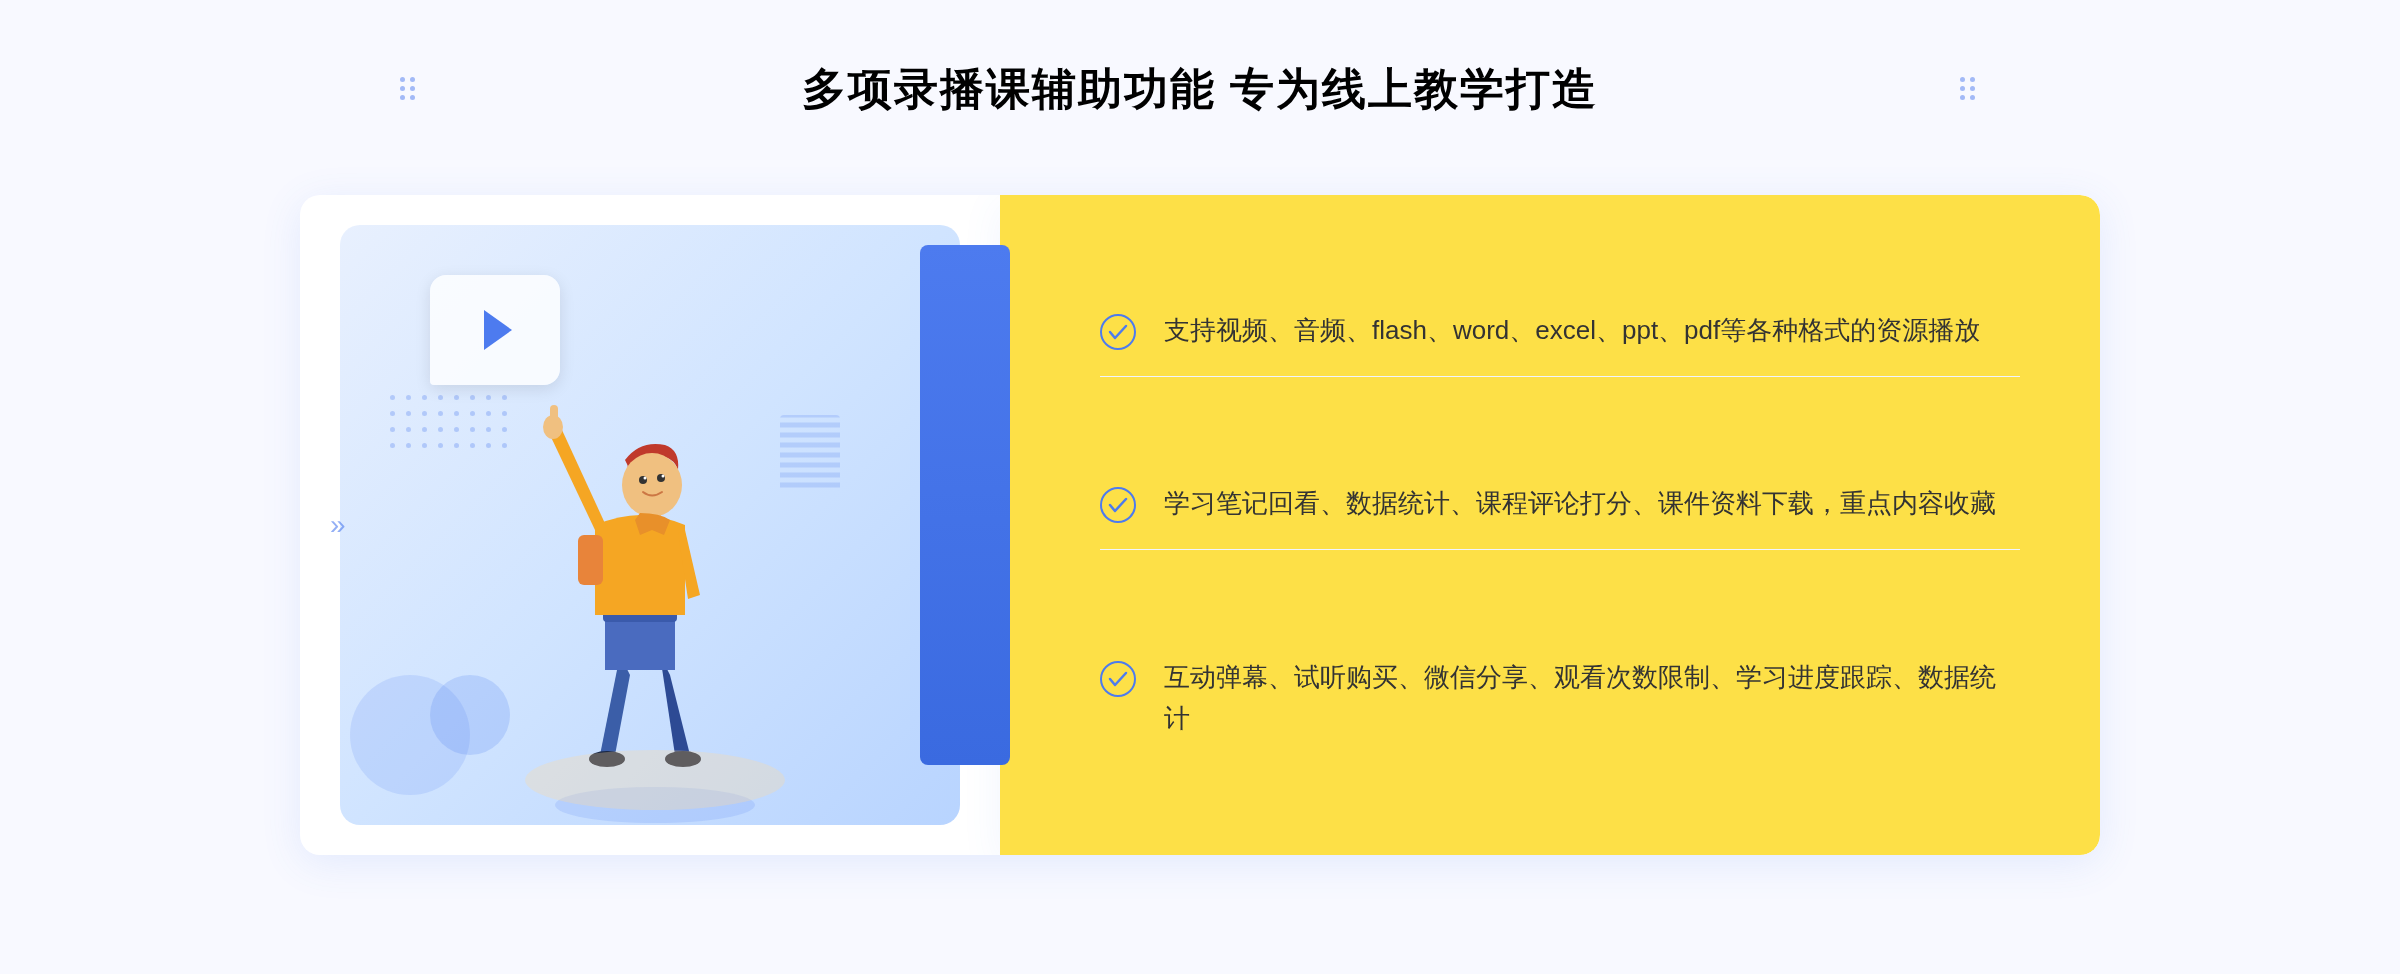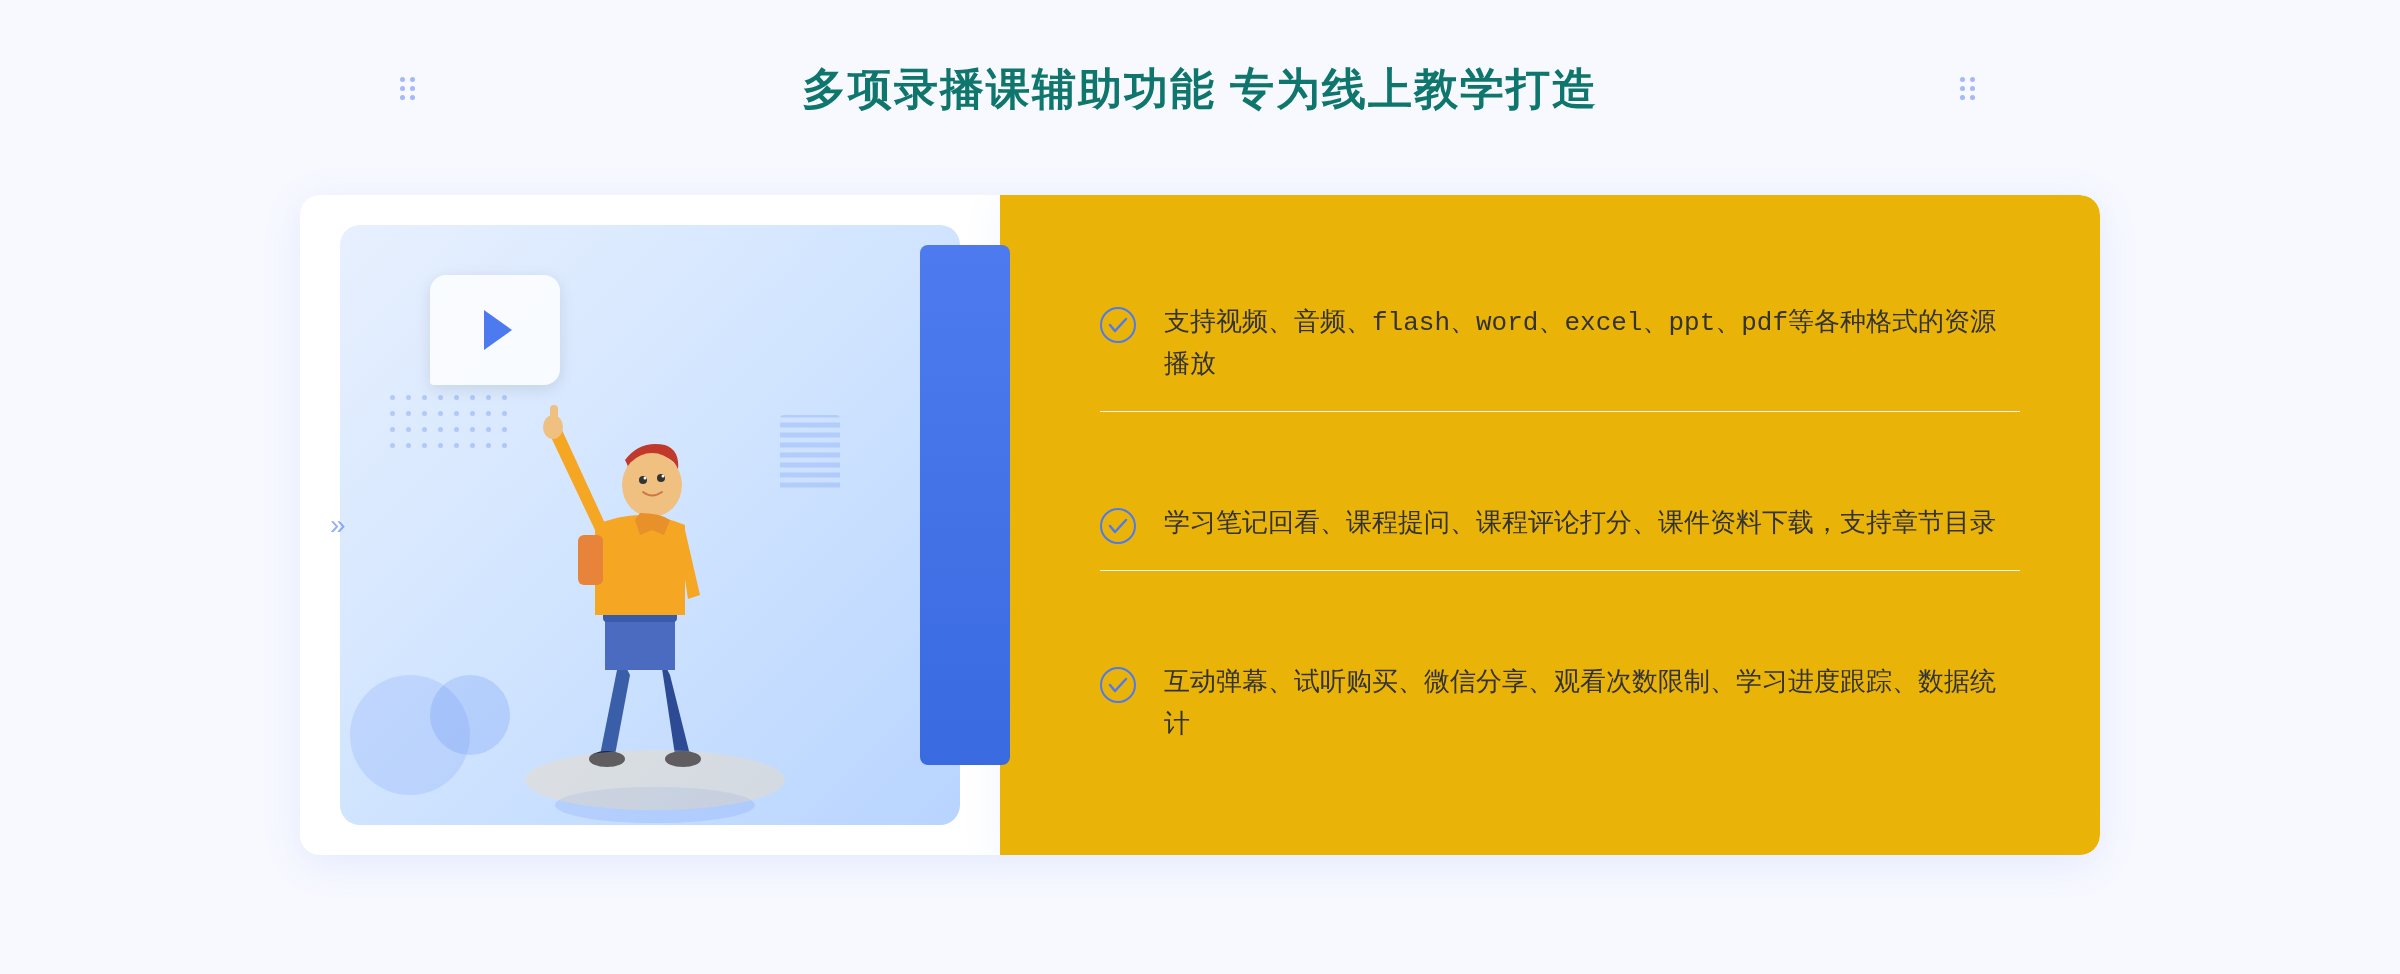--- a/index.html
+++ b/index.html
@@ -71,21 +71,21 @@
     .header-section {
       text-align: center;
       margin-bottom: 60px;
       position: relative;
       z-index: 2;
     }
 
     .main-title {
       font-size: 44px;
       font-weight: 600;
-      color: #0f766e;
+      color: #000000;
       letter-spacing: 2px;
       margin-bottom: 16px;
     }
 
     .sub-title {
       font-size: 22px;
       color: #888;
       font-weight: 400;
       letter-spacing: 1px;
     }
@@ -249,29 +249,28 @@
     .arrow-chevron {
       color: #4d7bef;
       font-size: 28px;
       opacity: 0.6;
       line-height: 1;
     }
 
     
     .right-panel {
       flex: 1;
-      background: #eab308;
+      background: #fde047;
       border-radius: 0 20px 20px 0;
       padding: 50px 80px 50px 100px;
       display: flex;
       flex-direction: column;
       justify-content: space-around;
       box-shadow: 0 10px 40px rgba(77,123,239,0.08);
       min-height: 660px;
-      font-family: Liberation Mono, monospace;
     }
 
     .feature-item {
       display: flex;
       align-items: flex-start;
       gap: 28px;
       padding: 24px 0;
       border-bottom: 1px solid #f0f4ff;
     }
 
@@ -465,21 +464,21 @@
           </svg>
           <span class="feature-text">支持视频、音频、flash、word、excel、ppt、pdf等各种格式的资源播放</span>
         </div>
 
 
         <div class="feature-item">
           <svg class="check-icon" viewBox="0 0 36 36" xmlns="http://www.w3.org/2000/svg">
             <circle cx="18" cy="18" r="17" fill="none" stroke="#4d7bef" stroke-width="2"></circle>
             <polyline points="10,18 15,24 26,12" fill="none" stroke="#4d7bef" stroke-width="2.5" stroke-linecap="round" stroke-linejoin="round"></polyline>
           </svg>
-          <span class="feature-text">学习笔记回看、课程提问、课程评论打分、课件资料下载，支持章节目录</span>
+          <span class="feature-text">学习笔记回看、数据统计、课程评论打分、课件资料下载，重点内容收藏</span>
         </div>
 
         <div class="feature-item">
           <svg class="check-icon" viewBox="0 0 36 36" xmlns="http://www.w3.org/2000/svg">
             <circle cx="18" cy="18" r="17" fill="none" stroke="#4d7bef" stroke-width="2"></circle>
             <polyline points="10,18 15,24 26,12" fill="none" stroke="#4d7bef" stroke-width="2.5" stroke-linecap="round" stroke-linejoin="round"></polyline>
           </svg>
           <span class="feature-text">互动弹幕、试听购买、微信分享、观看次数限制、学习进度跟踪、数据统计</span>
         </div>
 

